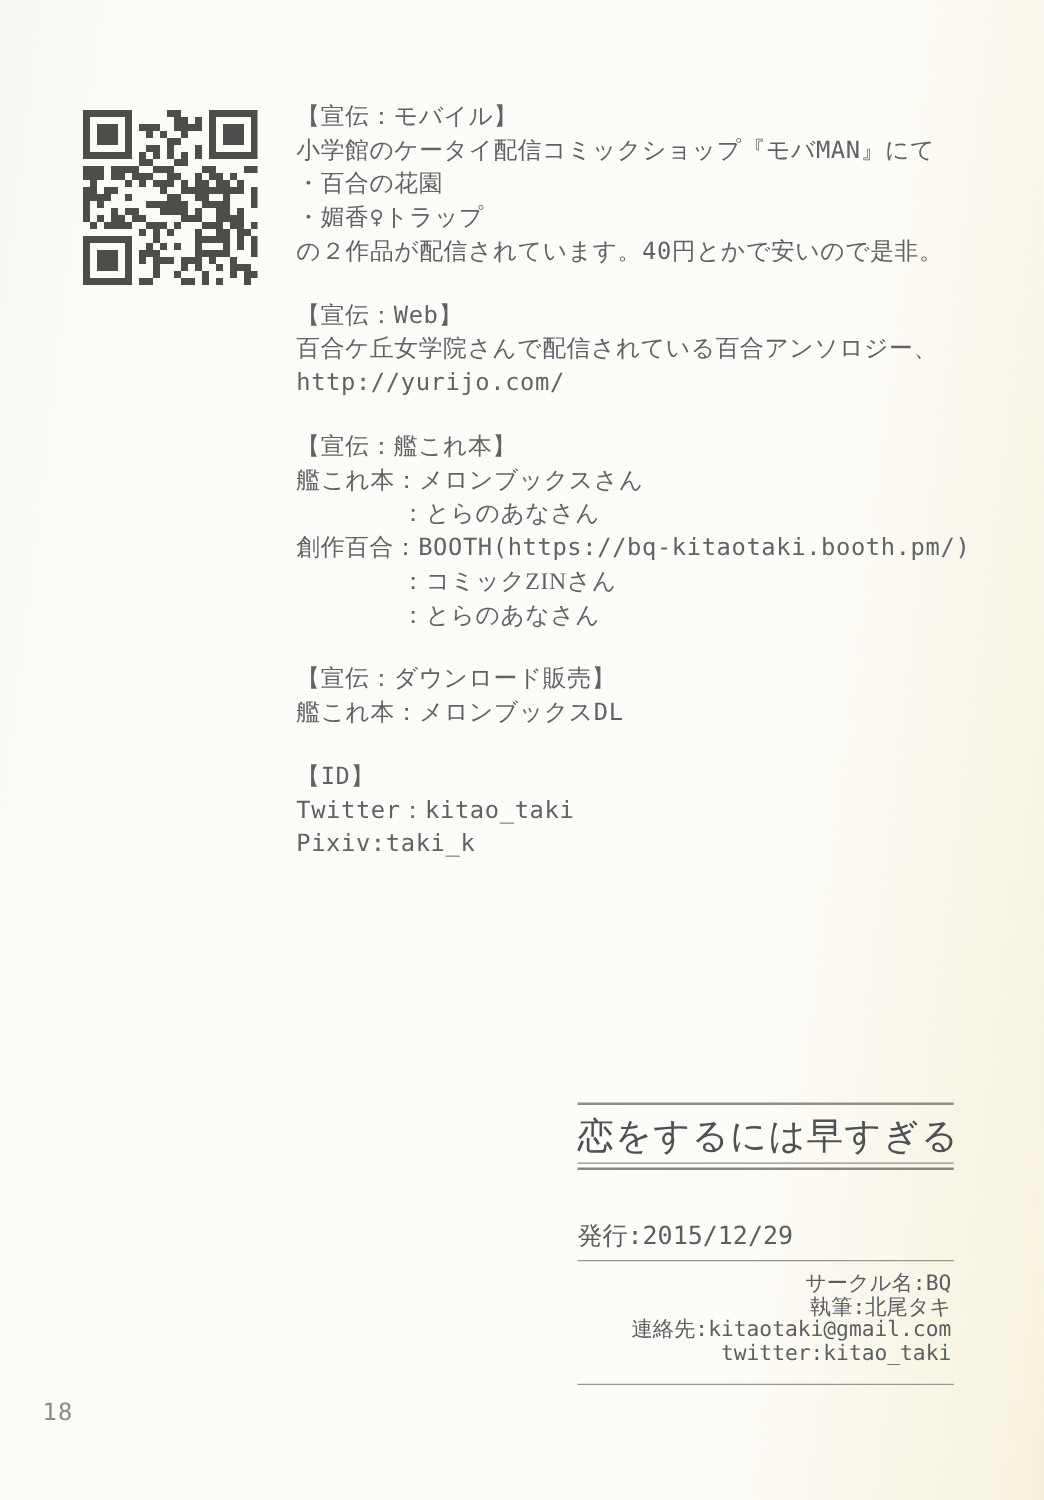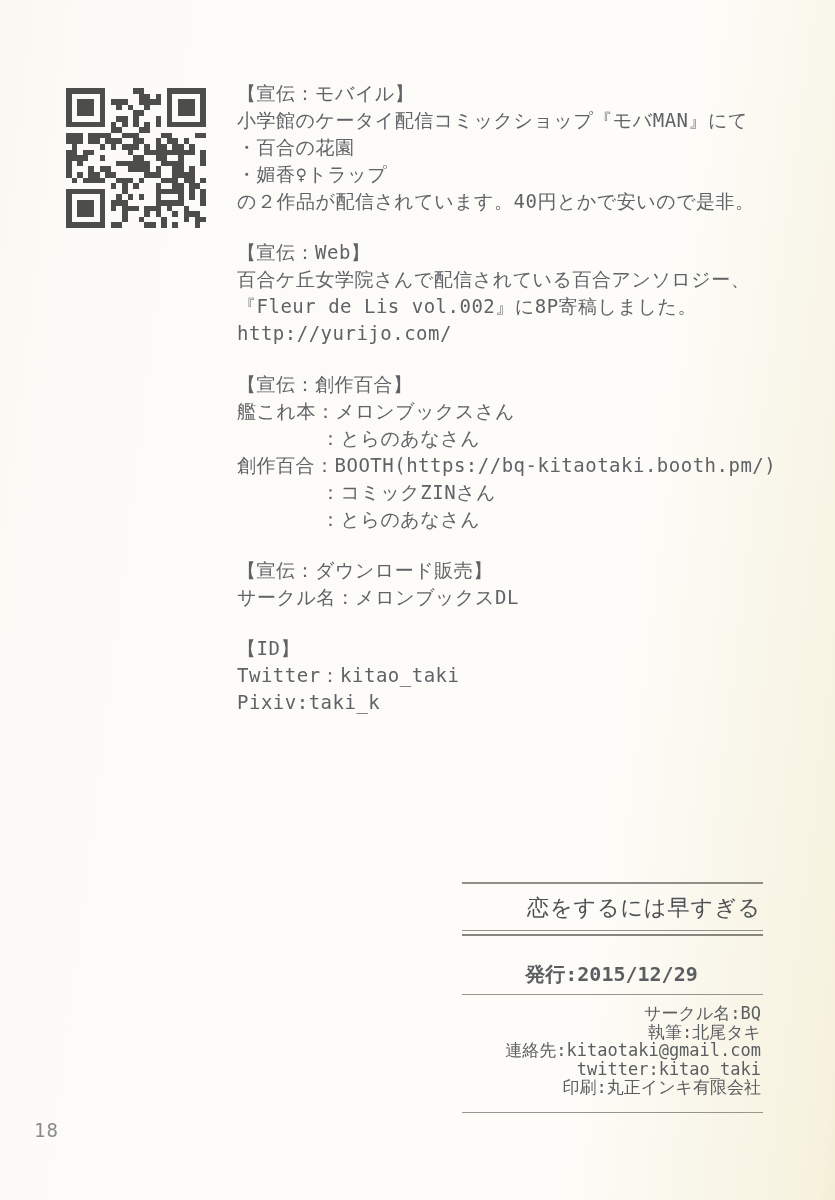--- a/index.html
+++ b/index.html
@@ -23,41 +23,41 @@
   
   .content {
     position: absolute; left: 237px; top: 80px; width: 580px;
     font-size: 19px; line-height: 27px;
     color: #5f6367;
     letter-spacing: 0.5px;
     white-space: nowrap;
   }
   .section { margin: 0 0 24px 0; }
   .line { height: 27px; }
-  .line.indent { padding-left: 84px; }
+  .line.indent { padding-left: 84px; font-family: Liberation Serif, serif; }
 
   
   .colophon {
     position: absolute; left: 462px; top: 882px; width: 301px;
     color: #56585b;
   }
   .rule { border-top: 2px solid #8f8f89; height: 0; }
   .rule-thin { border-top: 1px solid #96968f; height: 0; }
   .rule-double { height: 3px; border-top: 1px solid #91918a; border-bottom: 2px solid #87877f; }
   .c-title {
-    text-align: right; font-size: 22px; line-height: 40px;
+    text-align: right; font-size: 29px; line-height: 40px;
     padding: 4px 2px 2px 0; letter-spacing: 1px;
     color: #4e5154;
     font-family: "DejaVu Sans", "Liberation Sans", sans-serif;
     white-space: nowrap;
   }
   .c-issued {
-    text-align: center; font-size: 20px; line-height: 24px;
-    margin-top: 26px; padding: 0 2px 8px 0;
-    color: #5b5e61; white-space: nowrap; font-weight: bold;
+    text-align: left; font-size: 20px; line-height: 24px;
+    margin-top: 40px; padding: 0 2px 8px 0;
+    color: #5b5e61; white-space: nowrap;
   }
   .c-details {
     text-align: right; font-size: 17px; line-height: 18.5px;
     padding: 9px 2px 15px 0; color: #5b5e61;
   }
   .c-detail { white-space: nowrap; text-align: right; }
 
   .pageno {
     position: absolute; left: 34px; top: 1119px;
     font-size: 19px; color: #8b8b89; letter-spacing: 1px;
@@ -388,36 +388,35 @@
       <div class="line">【宣伝：モバイル】</div>
       <div class="line">小学館のケータイ配信コミックショップ『モバMAN』にて</div>
       <div class="line">・百合の花園</div>
       <div class="line">・媚香♀トラップ</div>
       <div class="line">の２作品が配信されています。40円とかで安いので是非。</div>
     </div>
 
     <div class="section">
       <div class="line">【宣伝：Web】</div>
       <div class="line">百合ケ丘女学院さんで配信されている百合アンソロジー、</div>
-      <div class="line">『Fleur de Lis vol.002』に8P寄稿しました。</div>
       <div class="line">http://yurijo.com/</div>
     </div>
 
     <div class="section">
-      <div class="line">【宣伝：創作百合】</div>
+      <div class="line">【宣伝：艦これ本】</div>
       <div class="line">艦これ本：メロンブックスさん</div>
       <div class="line indent">：とらのあなさん</div>
       <div class="line">創作百合：BOOTH(https://bq-kitaotaki.booth.pm/)</div>
       <div class="line indent">：コミックZINさん</div>
       <div class="line indent">：とらのあなさん</div>
     </div>
 
     <div class="section">
       <div class="line">【宣伝：ダウンロード販売】</div>
-      <div class="line">サークル名：メロンブックスDL</div>
+      <div class="line">艦これ本：メロンブックスDL</div>
     </div>
 
     <div class="section">
       <div class="line">【ID】</div>
       <div class="line">Twitter：kitao_taki</div>
       <div class="line">Pixiv:taki_k</div>
     </div>
 
   </div>
 
@@ -425,20 +424,19 @@
     <div class="rule"></div>
     <div class="c-title">恋をするには早すぎる</div>
     <div class="rule-double"></div>
     <div class="c-issued">発行:2015/12/29</div>
     <div class="rule-thin"></div>
     <div class="c-details">
       <div class="c-detail">サークル名:BQ</div>
       <div class="c-detail">執筆:北尾タキ</div>
       <div class="c-detail">連絡先:kitaotaki@gmail.com</div>
       <div class="c-detail">twitter:kitao_taki</div>
-      <div class="c-detail">印刷:丸正インキ有限会社</div>
     </div>
     <div class="rule-thin"></div>
   </div>
 
   <div class="pageno">18</div>
 
 </div>
 
 </body></html>

